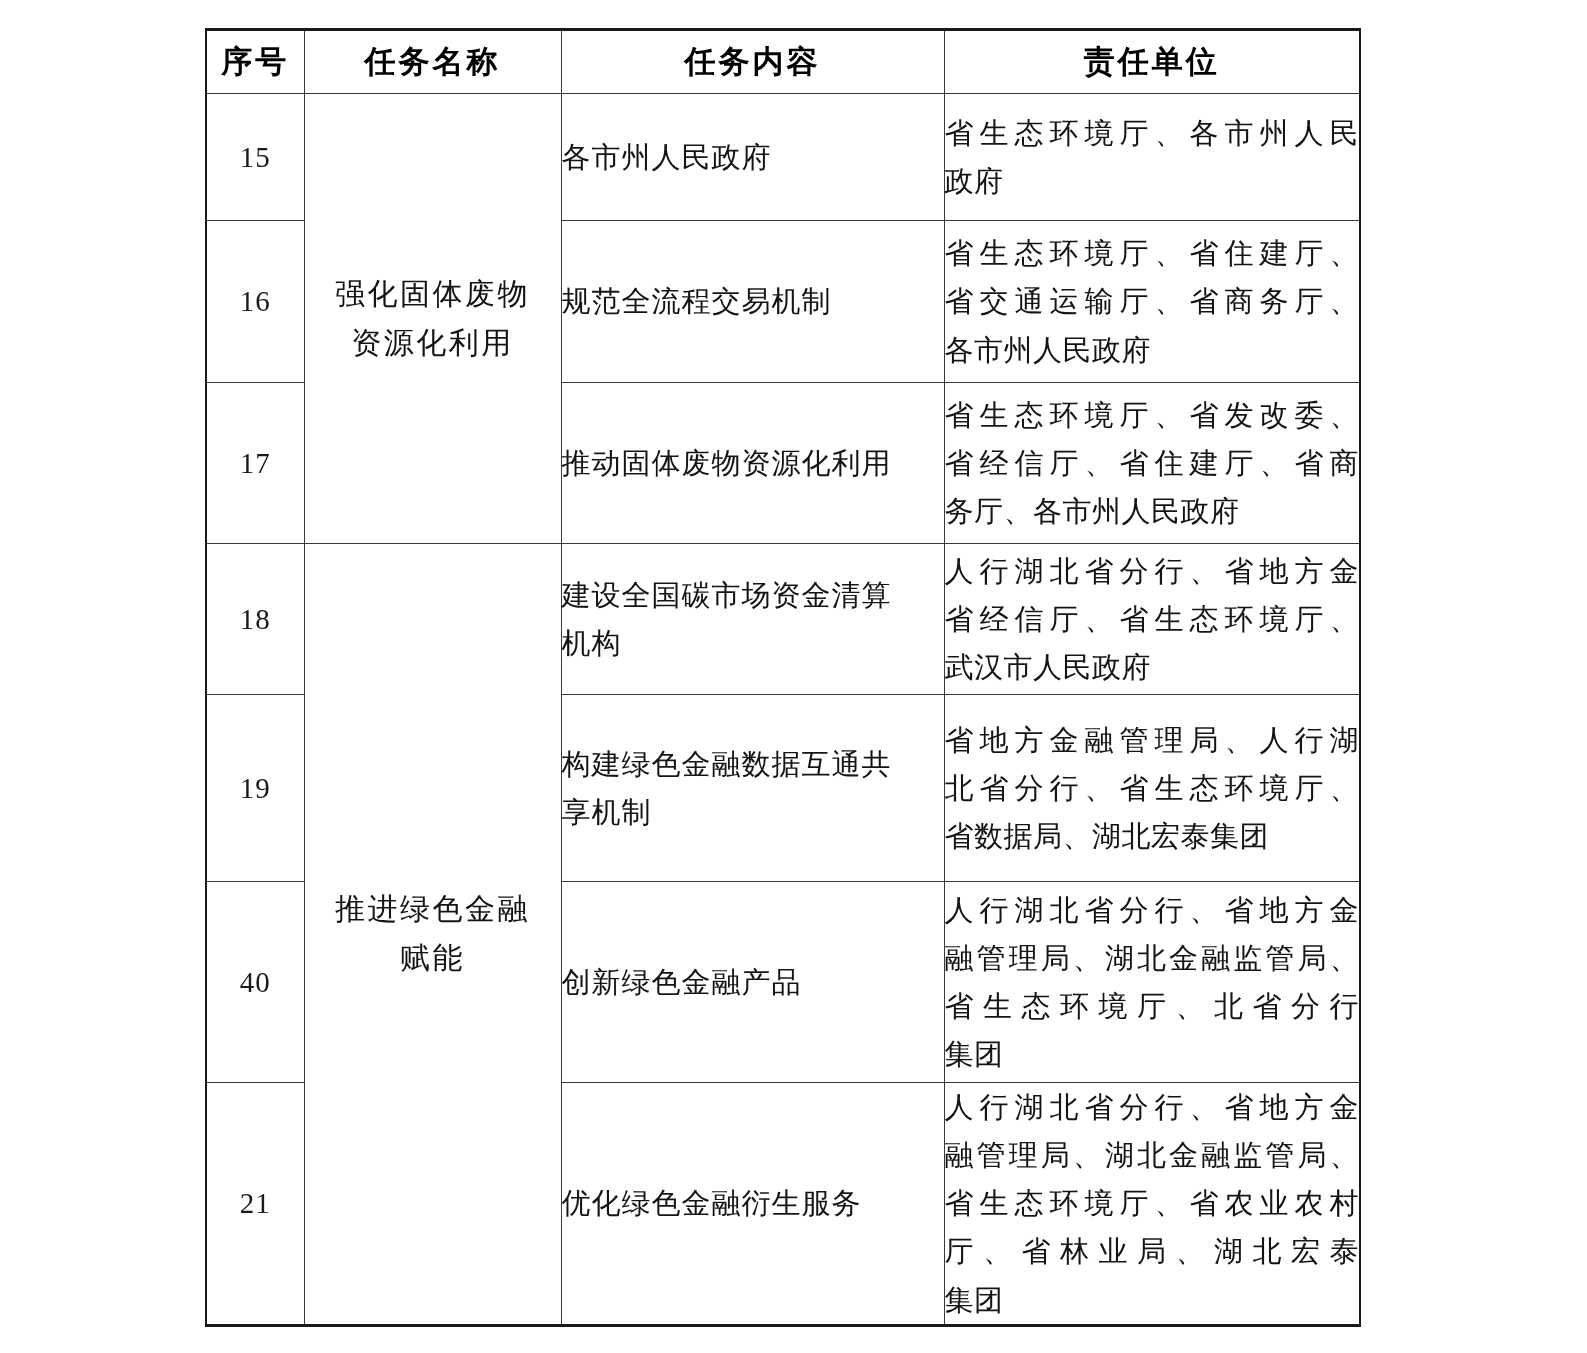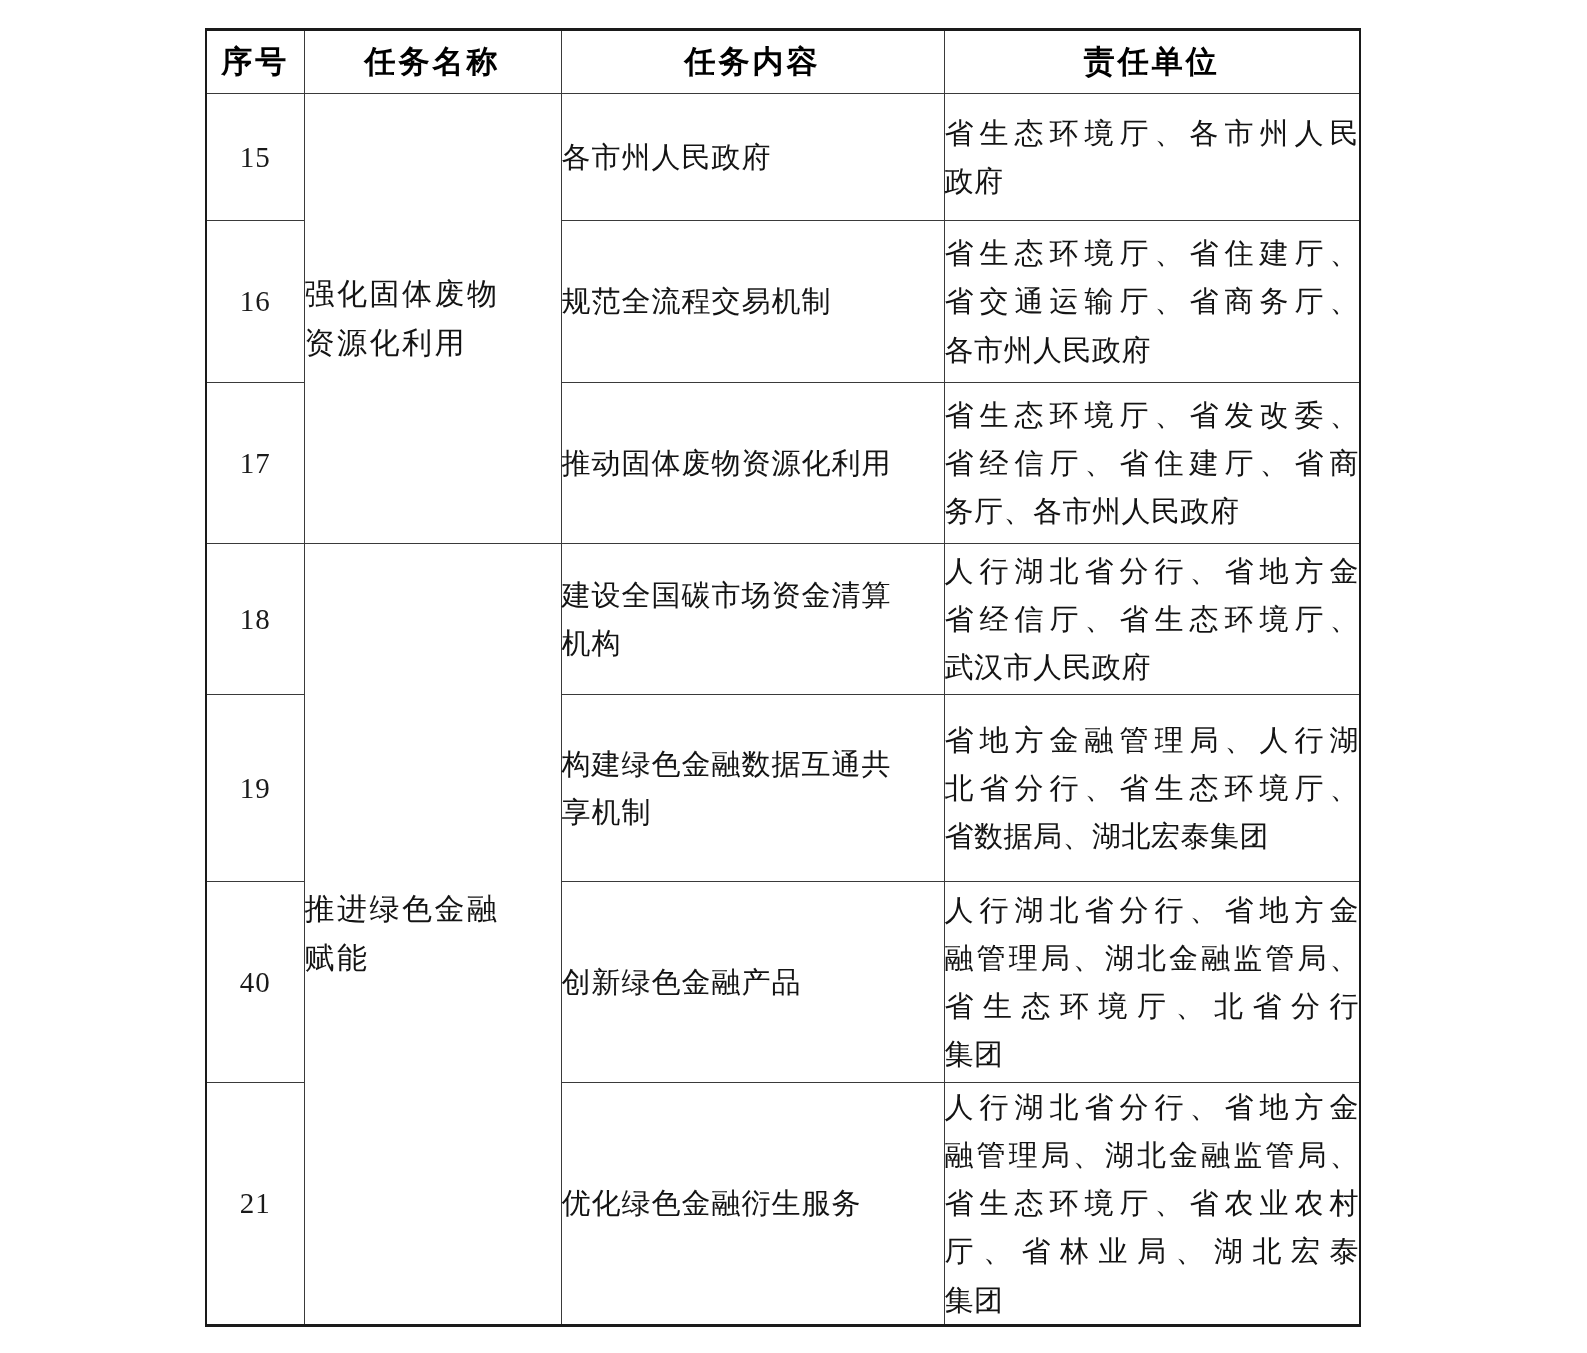--- a/index.html
+++ b/index.html
@@ -74,20 +74,21 @@
   
   .seq-cell {
     text-align: center;
     font-size: 29px;
     font-family: "Liberation Serif", "DejaVu Serif", serif;
     color: #1a1a1a;
     letter-spacing: 1px;
   }
 
   .name-cell {
+    text-align: center;
     font-size: 30px;
     line-height: 1.62;
     letter-spacing: 2.5px;
     color: #141414;
     padding: 0 8px;
   }
   .name-cell .nm-line { display: block; white-space: nowrap; }
   .name-cell .nm-line.indent { letter-spacing: 2.5px; }
 
   .content-cell {

